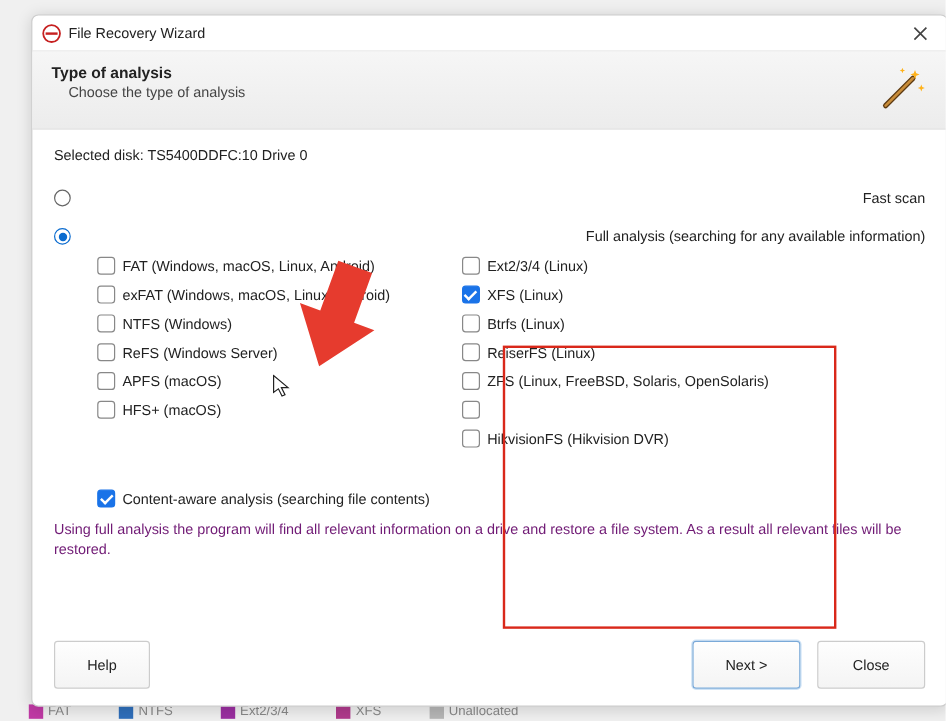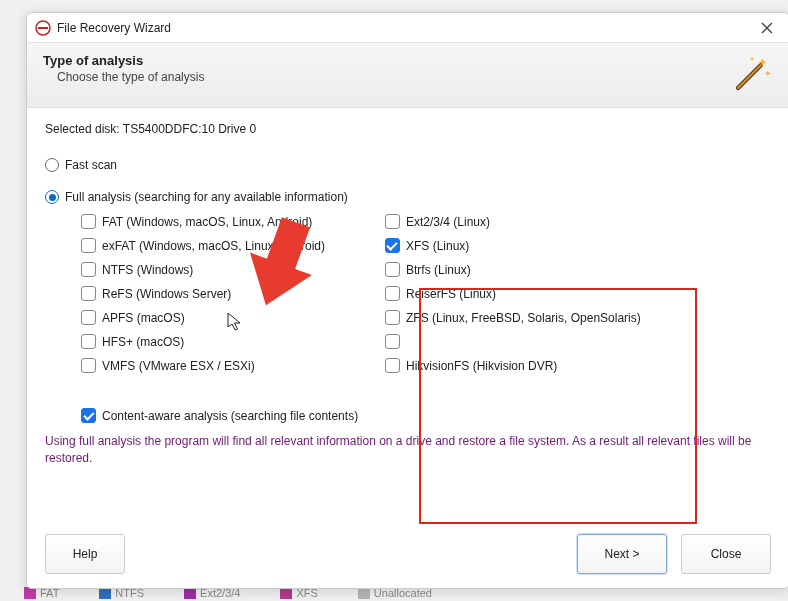--- a/index.html
+++ b/index.html
@@ -105,20 +105,21 @@
     .selected-disk {
       font-size: 12px;
       margin-bottom: 22px;
     }
 
     .radio-row {
       display: flex;
       align-items: center;
       margin-bottom: 18px;
       cursor: pointer;
+      justify-content: space-between;
     }
 
     .radio {
       width: 14px;
       height: 14px;
       border: 1.5px solid #666;
       border-radius: 50%;
       margin-right: 6px;
       display: inline-flex;
       align-items: center;
@@ -367,24 +368,20 @@
             <span>ReFS (Windows Server)</span>
           </div>
         <div class="chk-row">
             <span class="chk"></span>
             <span>APFS (macOS)</span>
           </div>
         <div class="chk-row">
             <span class="chk"></span>
             <span>HFS+ (macOS)</span>
           </div>
-        <div class="chk-row">
-            <span class="chk"></span>
-            <span>VMFS (VMware ESX / ESXi)</span>
-          </div>
       </div>
       <div class="col">
         <div class="chk-row">
             <span class="chk"></span>
             <span>Ext2/3/4 (Linux)</span>
           </div>
         <div class="chk-row">
             <span class="chk checked"></span>
             <span>XFS (Linux)</span>
           </div>

